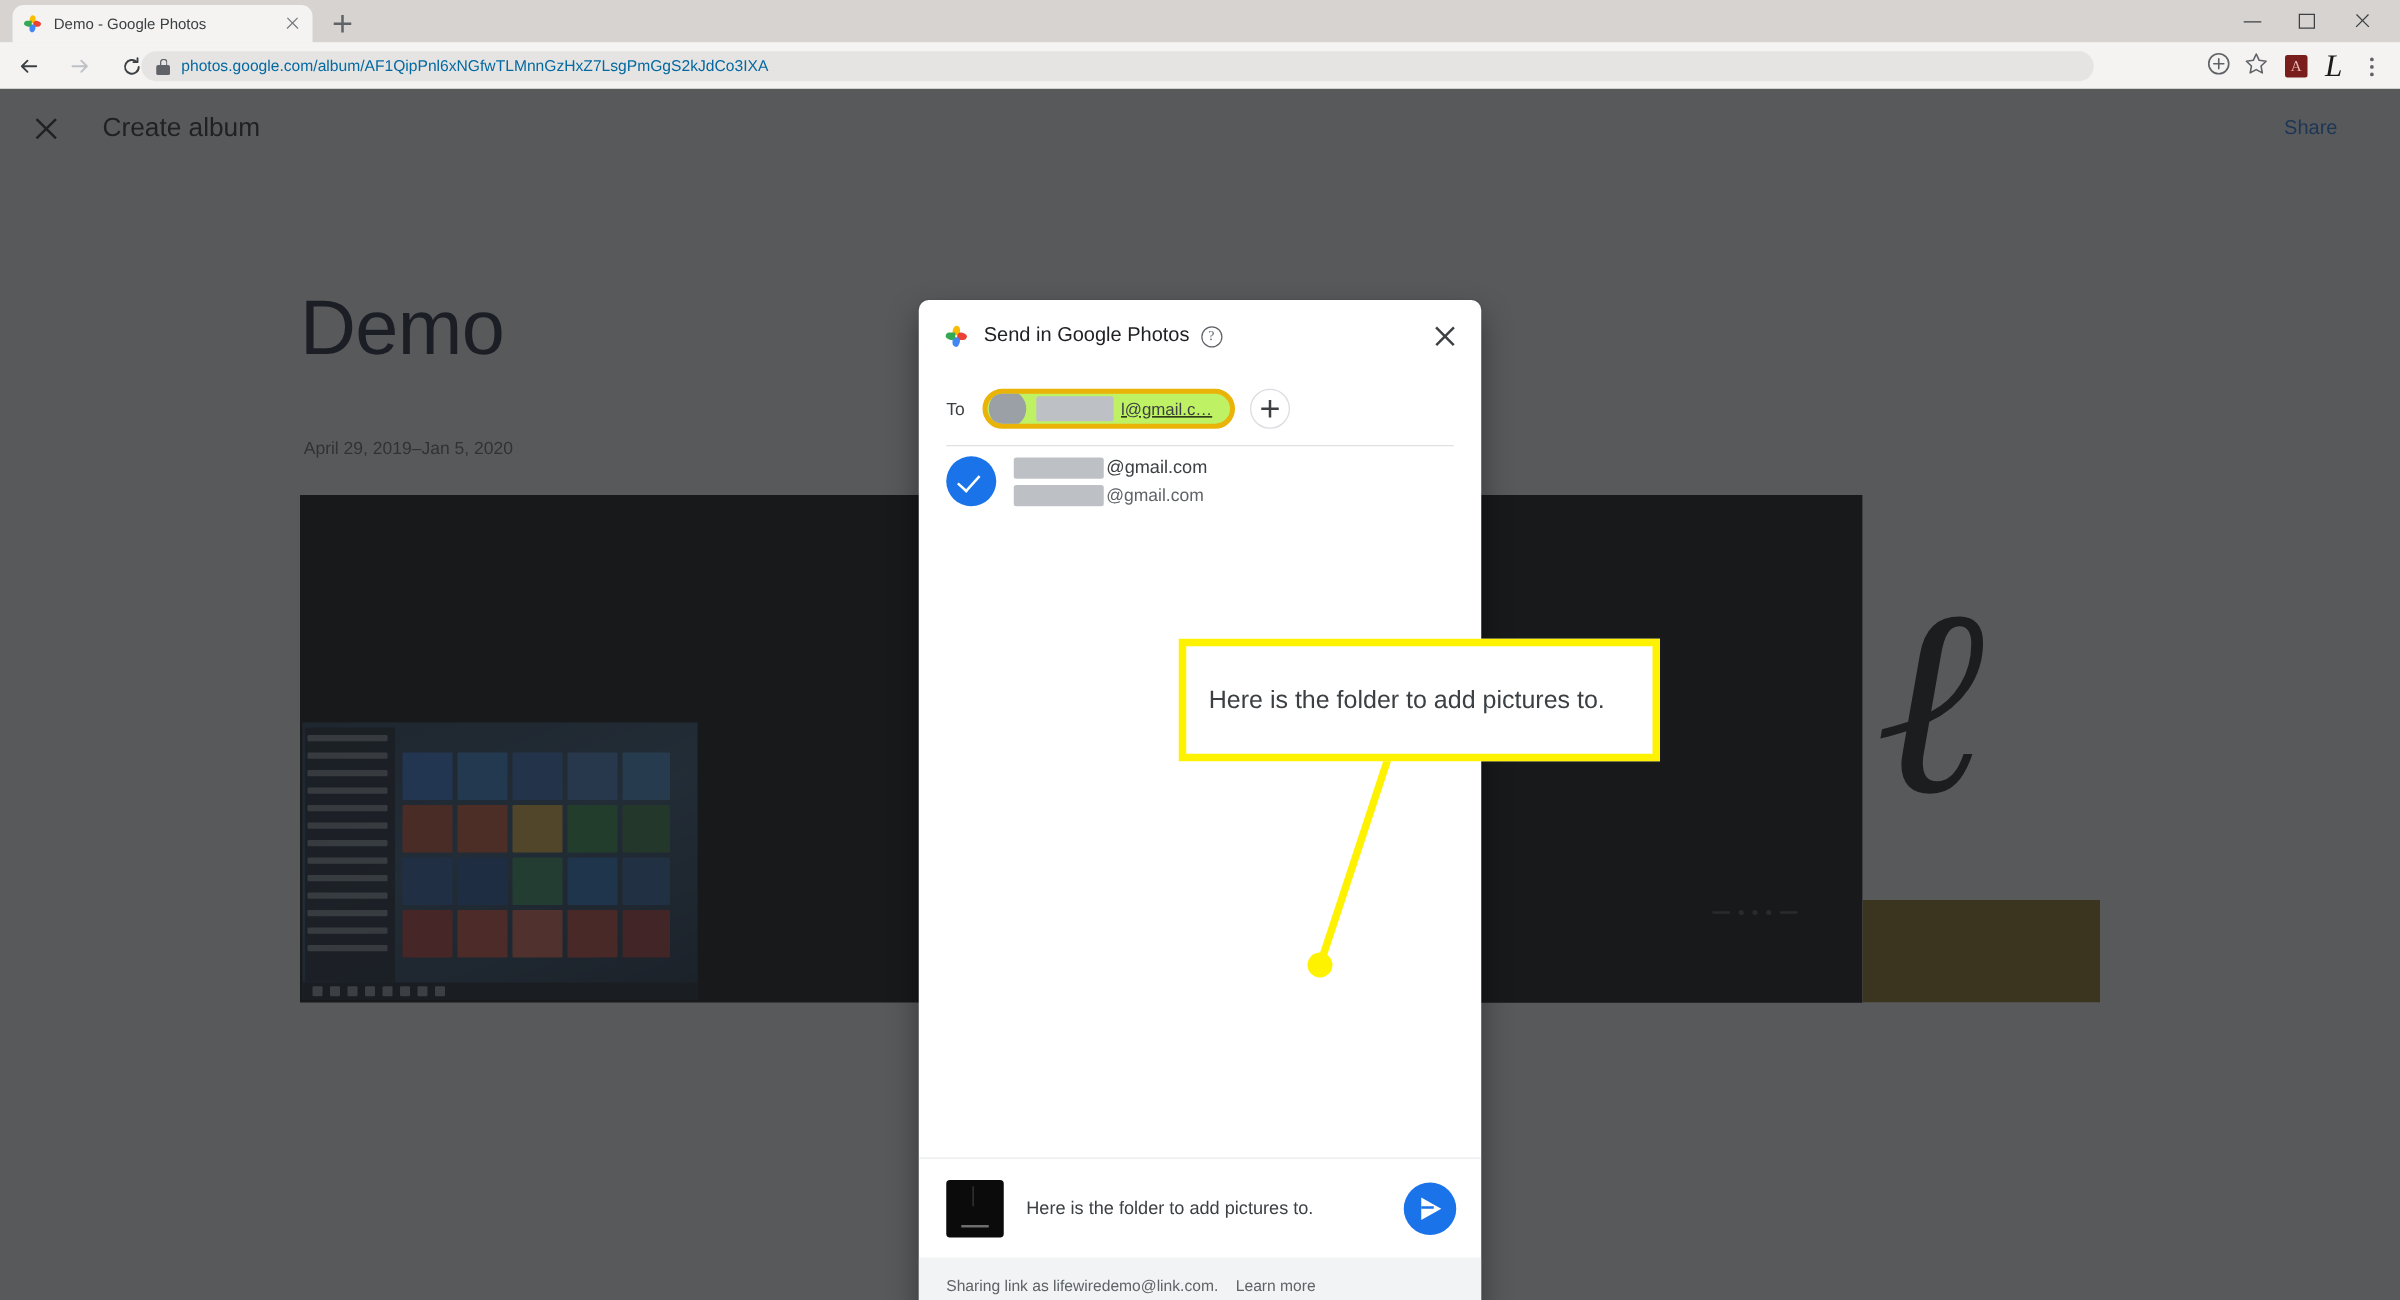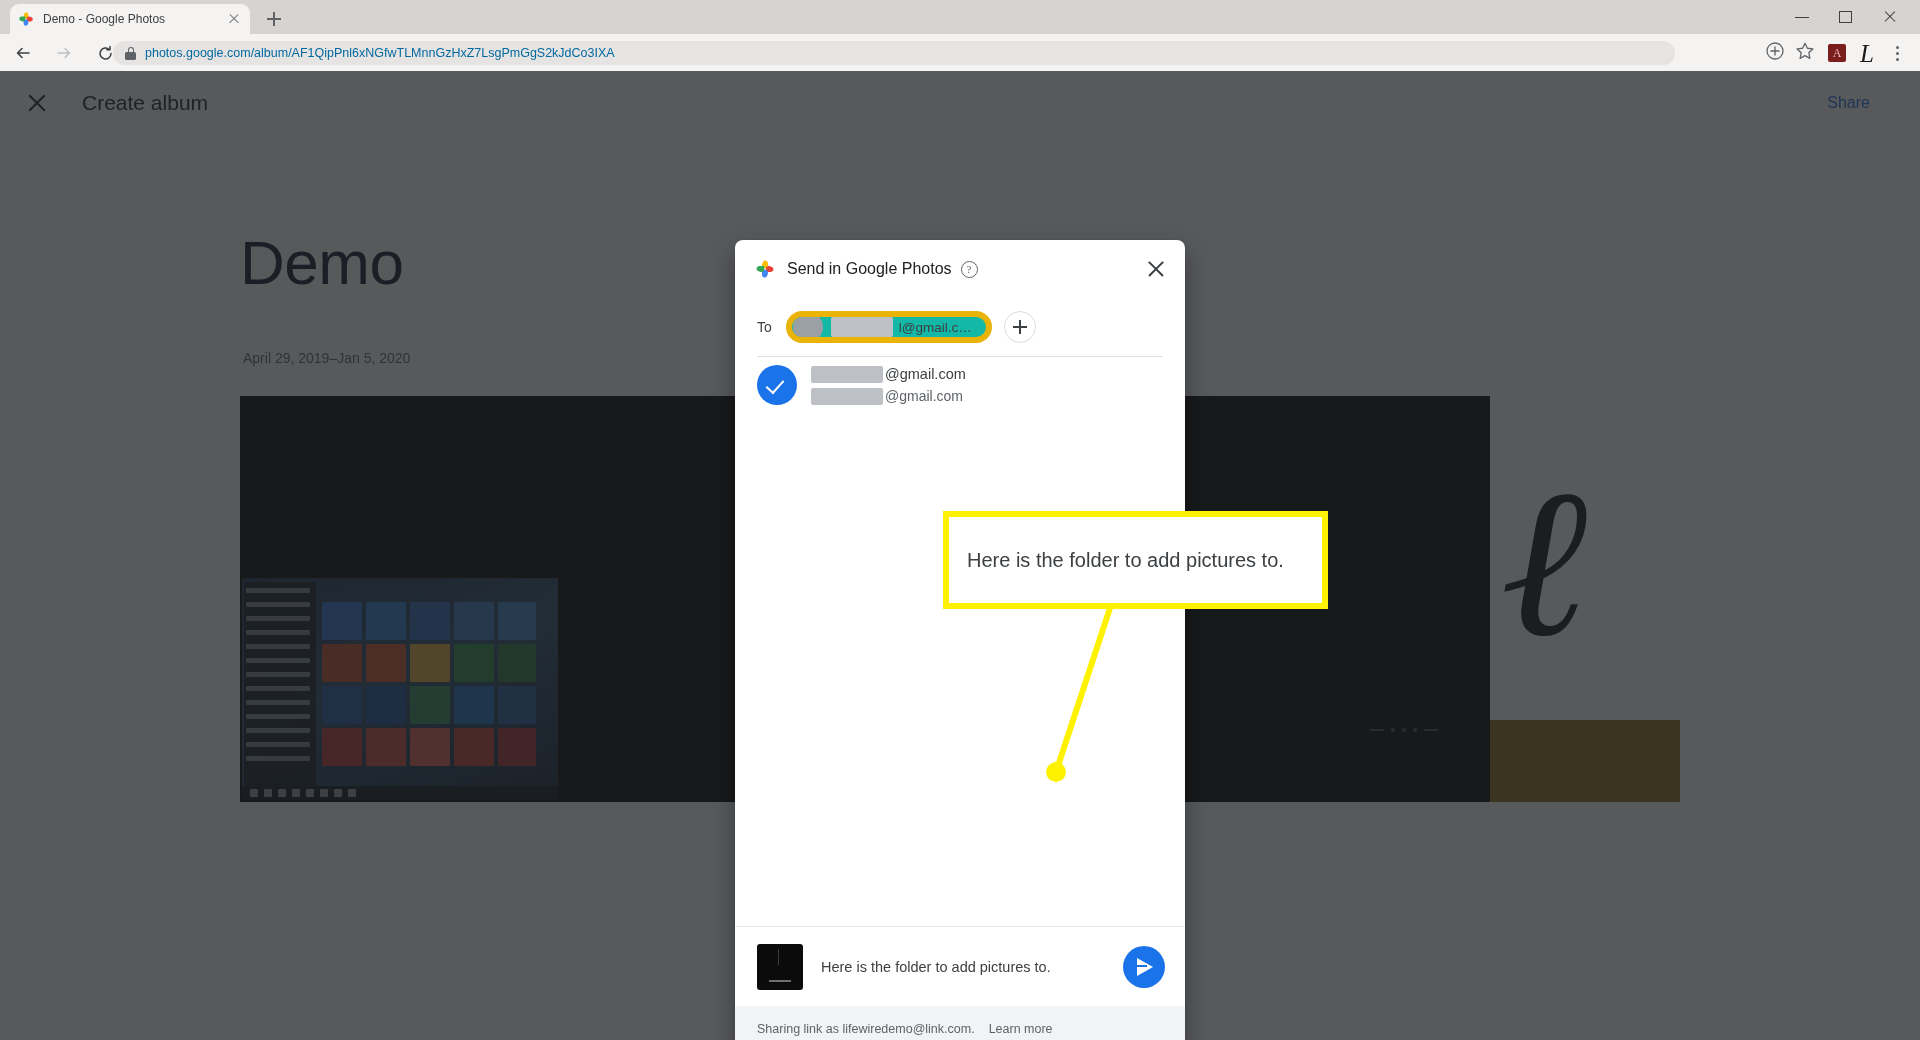--- a/index.html
+++ b/index.html
@@ -203,23 +203,23 @@
   .dlg-x { margin-left: auto; width: 26px; height: 26px; position: relative; }
   .dlg-x::before, .dlg-x::after {
     content: ""; position: absolute; left: 3px; top: 12px; width: 20px; height: 1.8px; background: #3c4043;
   }
   .dlg-x::before { transform: rotate(45deg); }
   .dlg-x::after { transform: rotate(-45deg); }
 
   .to-row { display: flex; align-items: center; padding: 0 20px 0 22px; height: 58px; flex: none; }
   .to-label { font-size: 14px; color: #3c4043; margin-right: 14px; }
   .chip {
-    height: 32px; border: 6px solid #eab308; border-radius: 16px;
+    height: 32px; border: 4px solid #eab308; border-radius: 16px;
     display: flex; align-items: center; padding-right: 14px; position: relative;
-    max-width: 210px; overflow: hidden; background: #14b8a6;
+    max-width: 210px; overflow: hidden; background: #bef264; text-decoration: underline;
   }
   .chip-avatar {
     width: 30px; height: 30px; border-radius: 50%; background: #9aa0a6; margin: 0 8px 0 1px; flex: none;
   }
   .redact { background: #bdc1c6; border-radius: 2px; flex: none; }
   .chip-text { font-size: 13.5px; color: #3c4043; white-space: nowrap; }
   .add-btn {
     width: 32px; height: 32px; border: 1px solid #dadce0; border-radius: 50%;
     margin-left: 12px; position: relative; flex: none; background: #fff;
   }

